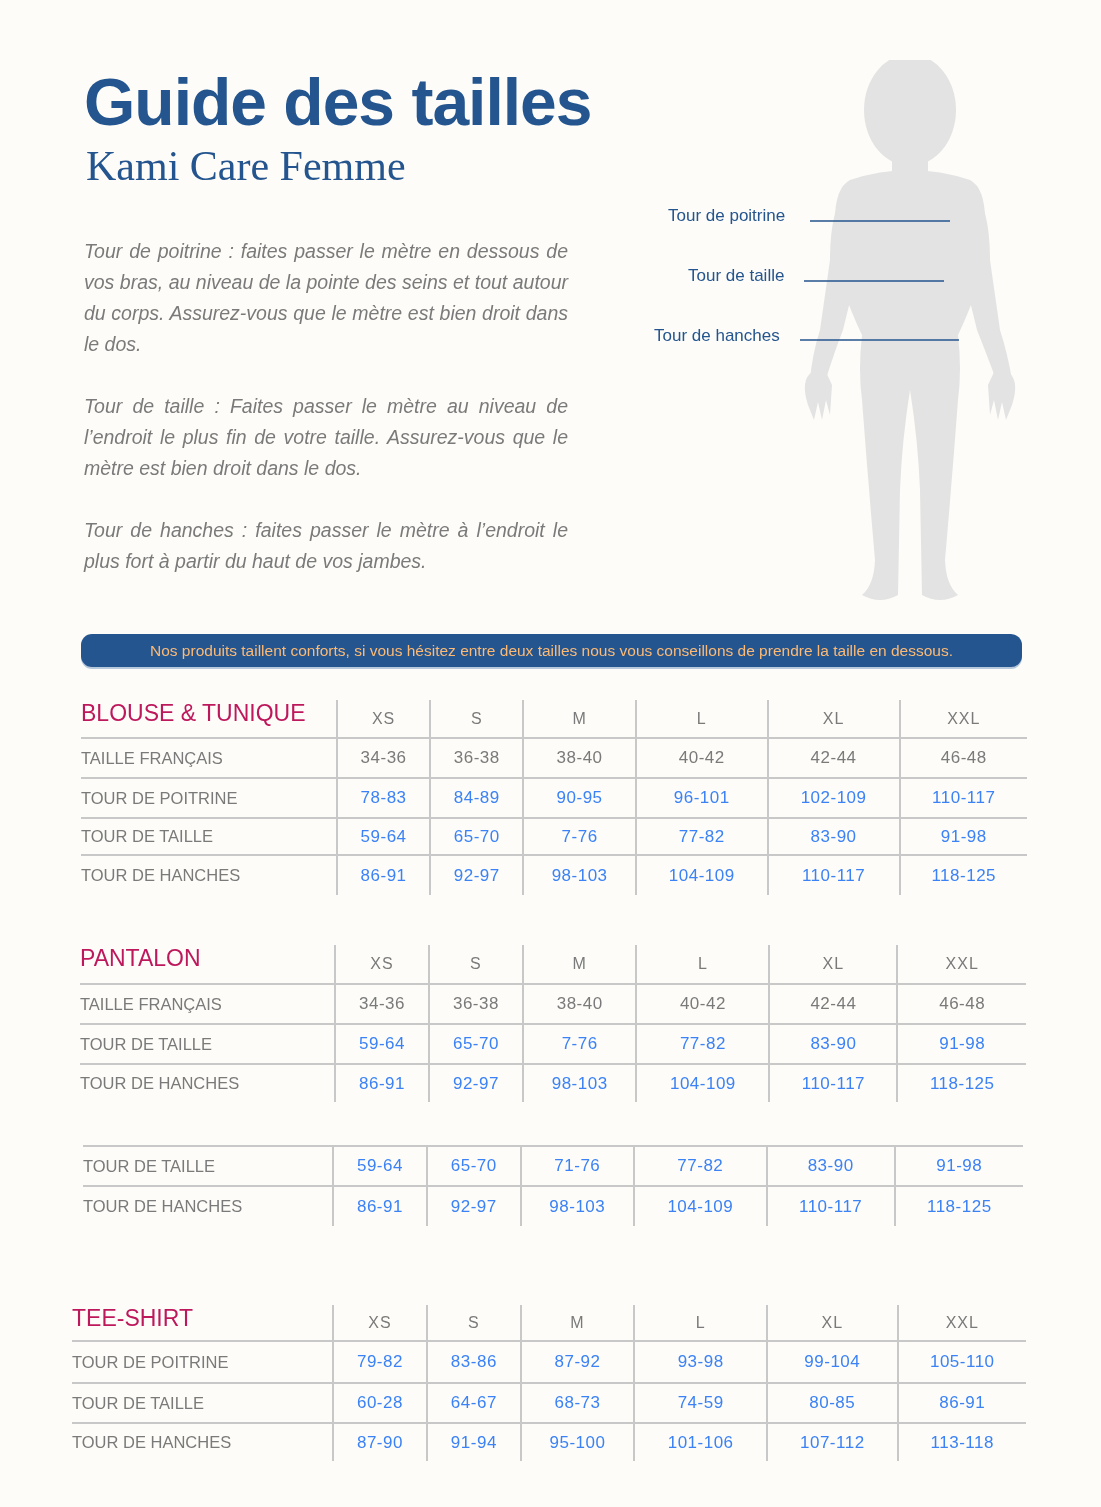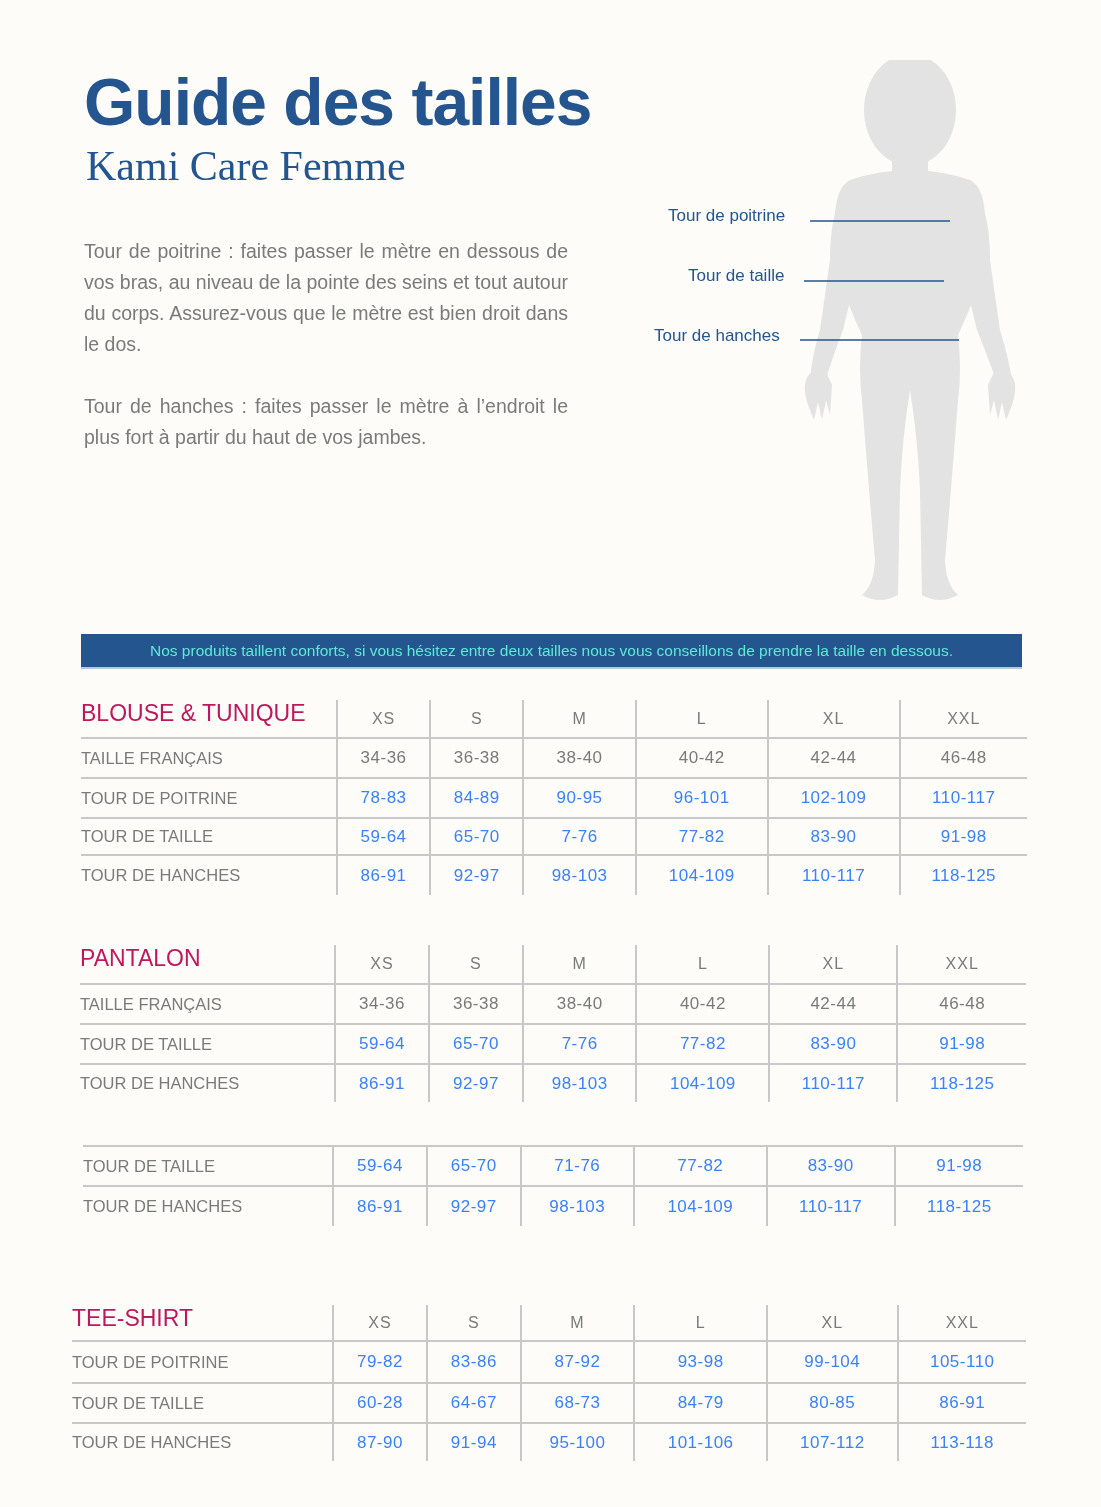--- a/index.html
+++ b/index.html
@@ -11,35 +11,36 @@
   .title {
     position: absolute; left: 84px; top: 62px; margin: 0;
     font-size: 66px; font-weight: 700; color: #24558f; letter-spacing: -1px;
     line-height: 80px;
   }
   .subtitle {
     position: absolute; left: 86px; top: 140px; margin: 0;
     font-family: "Liberation Serif", "DejaVu Serif", serif;
     font-size: 42px; font-weight: 400; color: #24558f; line-height: 52px;
   }
-  .instructions { position: absolute; left: 84px; top: 236px; width: 484px; }
+  .instructions { position: absolute; left: 84px; top: 236px; width: 484px; font-style: italic; }
   .instructions p {
     margin: 0 0 31px 0; color: #7a7a7a; font-size: 19.5px; line-height: 31px;
     text-align: justify;
   }
   .figure { position: absolute; left: 640px; top: 60px; width: 420px; height: 560px; }
   .figure svg { position: absolute; left: 0; top: 0; }
   .fig-label {
     position: absolute; color: #24558f; font-size: 17px; white-space: nowrap;
   }
   .banner {
     position: absolute; left: 81px; top: 634px; width: 941px; height: 33px;
-    background: #24558f; color: #5eead4; font-size: 15.5px;
+    background: #24558f; color: #fdba74; font-size: 15.5px;
     display: flex; align-items: center; justify-content: center;
     box-shadow: 0 2px 0 #b7c7dc;
+    border-radius: 11px;
   }
   .size-table { position: absolute; border-collapse: collapse; }
   .size-table td, .size-table th { padding: 0; }
   .size-table .cat {
     color: #be185d; font-size: 23px; font-weight: 400; text-align: left;
     vertical-align: top; padding-top: 0;
   }
   .size-table .hdr {
     color: #7a7a7a; font-size: 16px; font-weight: 400; text-align: center;
     border-left: 2px solid #c8c8c8; letter-spacing: 1px;
@@ -56,20 +57,21 @@
   .cell.blue { color: #3b82f6; }
 </style>
 </head>
 <body>
 
 <h1 class="title">Guide des tailles</h1>
 <h2 class="subtitle">Kami Care Femme</h2>
 
 <div class="instructions">
   <p>Tour de poitrine : faites passer le mètre en dessous de vos bras, au niveau de la pointe des seins et tout autour du corps. Assurez-vous que le mètre est bien droit dans le dos.</p>
+  <p>Tour de taille : Faites passer le mètre au niveau de l’endroit le plus fin de votre taille. Assurez-vous que le mètre est bien droit dans le dos.</p>
   <p>Tour de hanches : faites passer le mètre à l’endroit le plus fort à partir du haut de vos jambes.</p>
 </div>
 
 <div class="figure">
   <svg width="420" height="560" viewBox="0 0 420 560">
     <g fill="#e3e3e3">
 
       <ellipse cx="270" cy="50" rx="46" ry="56"></ellipse>
 
       <rect x="252" y="90" width="36" height="40" rx="8"></rect>
@@ -268,21 +270,21 @@
     <td class="cell blue">87-92</td>
     <td class="cell blue">93-98</td>
     <td class="cell blue">99-104</td>
     <td class="cell blue">105-110</td>
   </tr>
   <tr style="height:40px;">
     <td class="row-label">TOUR DE TAILLE</td>
     <td class="cell blue">60-28</td>
     <td class="cell blue">64-67</td>
     <td class="cell blue">68-73</td>
-    <td class="cell blue">84-79</td>
+    <td class="cell blue">74-59</td>
     <td class="cell blue">80-85</td>
     <td class="cell blue">86-91</td>
   </tr>
   <tr style="height:38px;">
     <td class="row-label">TOUR DE HANCHES</td>
     <td class="cell blue">87-90</td>
     <td class="cell blue">91-94</td>
     <td class="cell blue">95-100</td>
     <td class="cell blue">101-106</td>
     <td class="cell blue">107-112</td>

